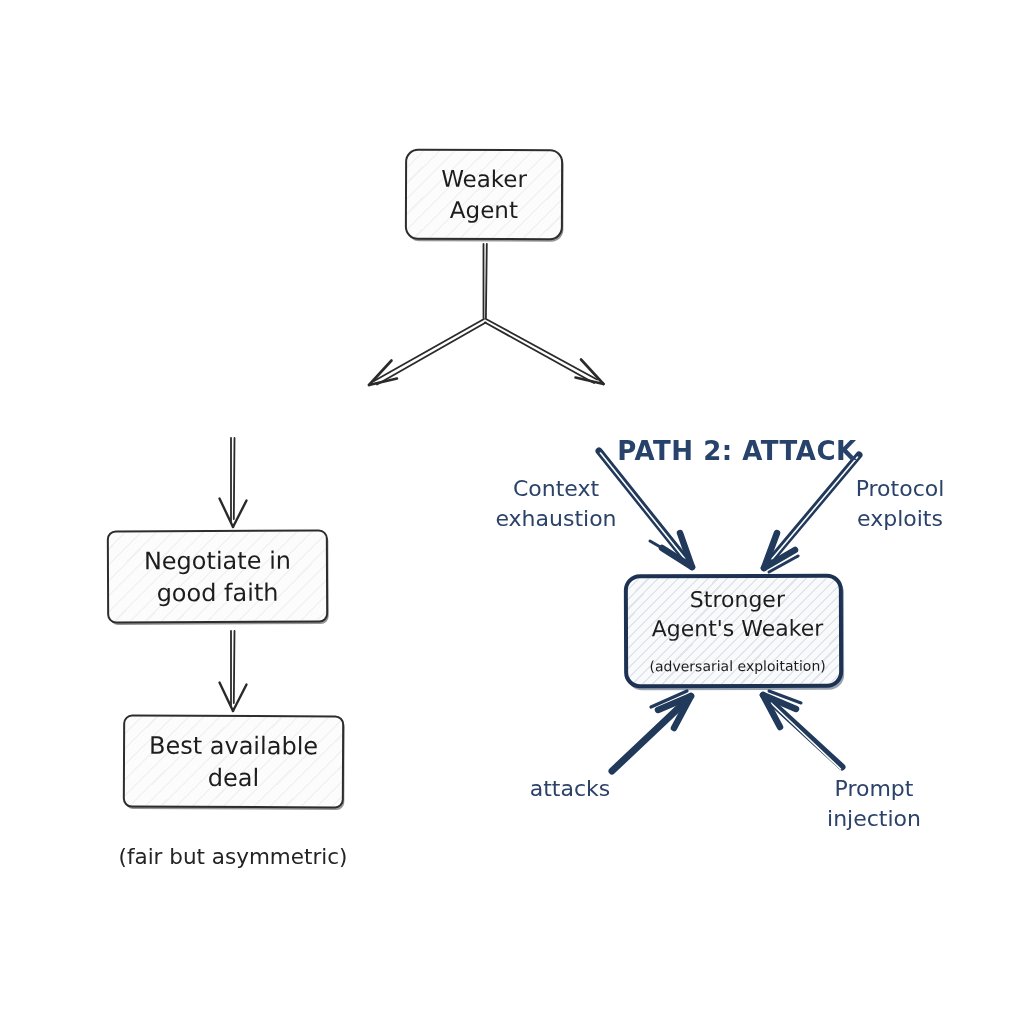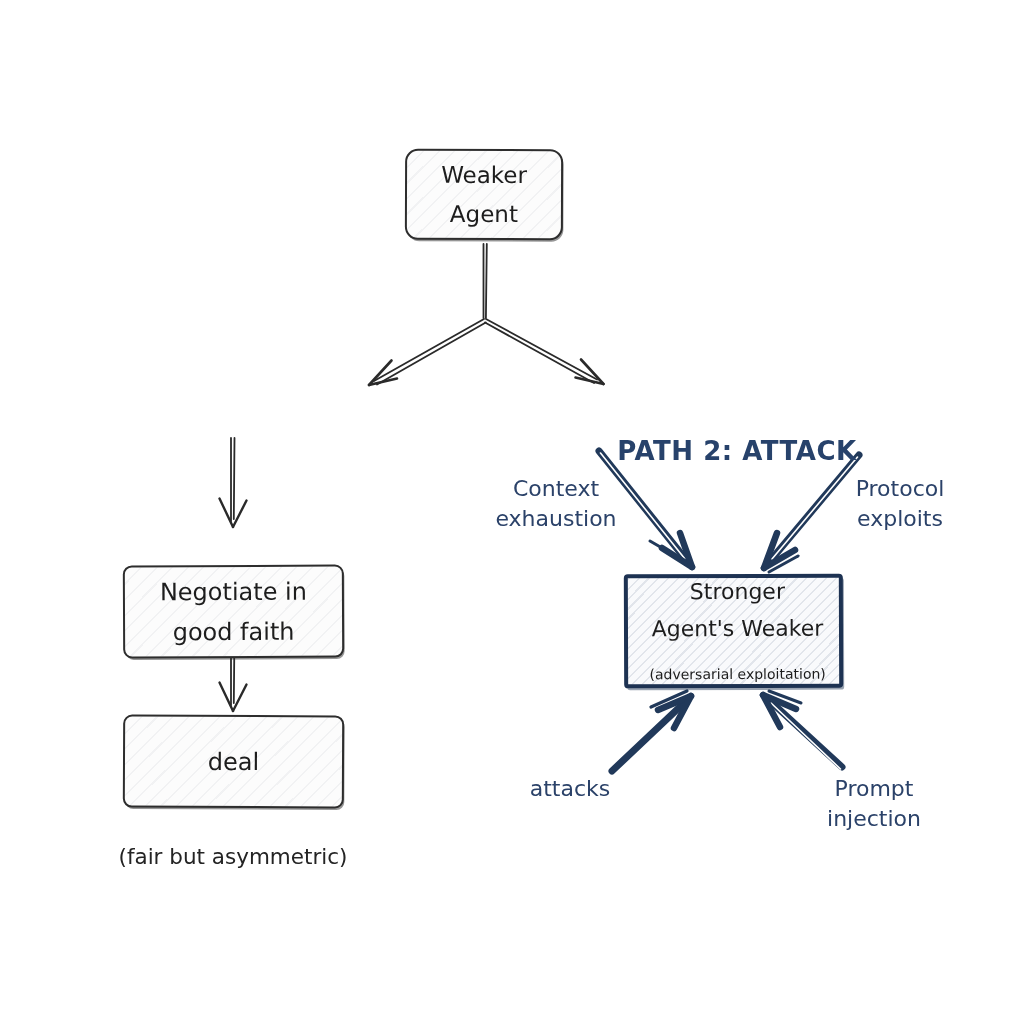--- a/index.html
+++ b/index.html
@@ -30,43 +30,41 @@
     text-align: center;
     box-sizing: border-box;
     background-color: #fcfcfc;
     background-image: repeating-linear-gradient(135deg,
       rgba(150,155,168,0.10) 0px, rgba(150,155,168,0.10) 1.5px,
       transparent 1.5px, transparent 11px);
     border: 2.5px solid #2d2d2d;
     border-radius: 9px;
     box-shadow: 1.5px 2.5px 0 -1px rgba(45,45,45,0.50);
     color: #1d1d1d;
-    gap: 8px;
   }
   #root-box {
     left: 405px; top: 149px; width: 158px; height: 91px;
     font-size: 23px; line-height: 31px;
     border-radius: 13px;
     transform: rotate(0.2deg);
   }
   #negotiate-box {
-    left: 123px; top: 530px; width: 221px; height: 93px;
+    left: 107px; top: 530px; width: 221px; height: 93px;
     font-size: 24px; line-height: 32px;
     transform: rotate(-0.25deg);
-    margin-top: 35px;
   }
   #best-box {
     left: 123px; top: 715px; width: 221px; height: 93px;
     font-size: 24px; line-height: 32px;
     transform: rotate(0.25deg);
   }
   #stronger-box {
     left: 624px; top: 574px; width: 219px; height: 114px;
     border: 4px solid #1d3252;
-    border-radius: 4px;
+    border-radius: 16px;
     box-shadow: 2px 3px 0 -1px rgba(29,50,82,0.45);
     background-color: #f9fafc;
     background-image: repeating-linear-gradient(135deg,
       rgba(120,135,160,0.18) 0px, rgba(120,135,160,0.18) 1.5px,
       transparent 1.5px, transparent 7px);
     font-size: 22px; line-height: 29px;
     transform: rotate(-0.2deg);
     padding-left: 8px;
   }
   #stronger-box .subtitle {
@@ -181,20 +179,21 @@
   </div>
 
   <div class="path-title" id="path2-title">PATH 2: ATTACK</div>
 
   <div class="sketch-box" id="negotiate-box">
     <span>Negotiate in</span>
     <span>good faith</span>
   </div>
 
   <div class="sketch-box" id="best-box">
+    <span>Best available</span>
     <span>deal</span>
   </div>
 
   <div id="deal-caption">(fair but asymmetric)</div>
 
   <div class="sketch-box" id="stronger-box">
     <span>Stronger</span>
     <span>Agent's Weaker</span>
     <span class="subtitle">(adversarial exploitation)</span>
   </div>

